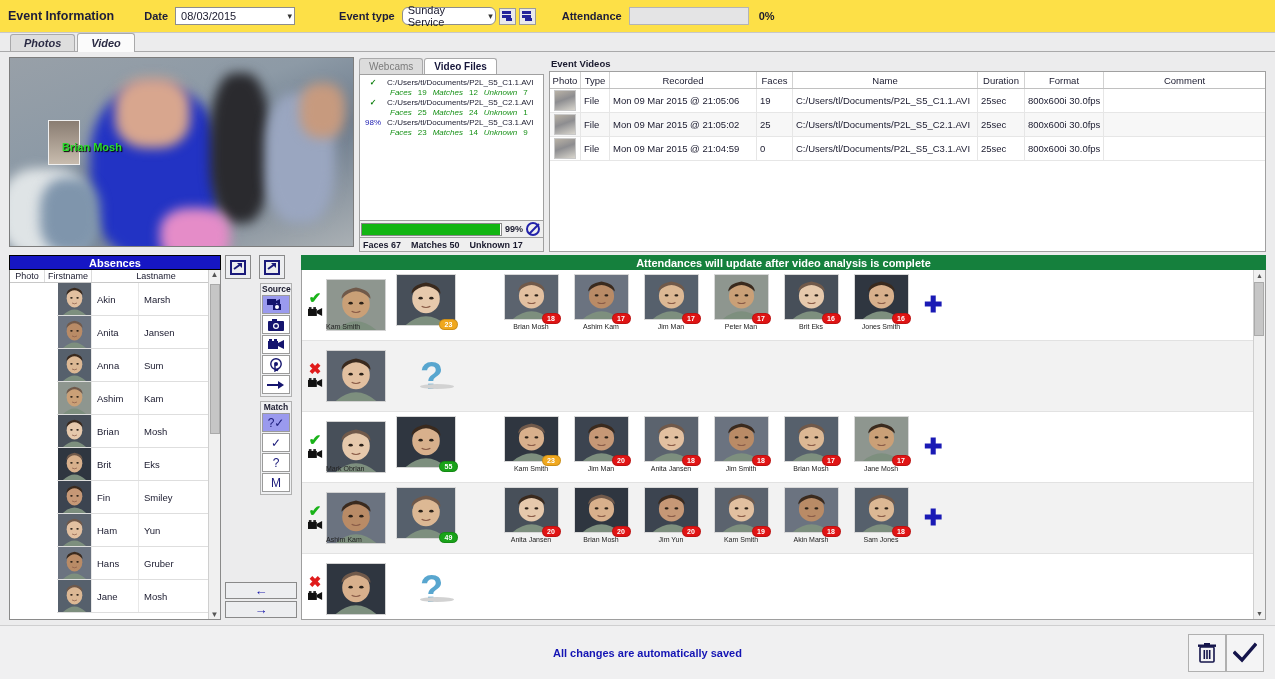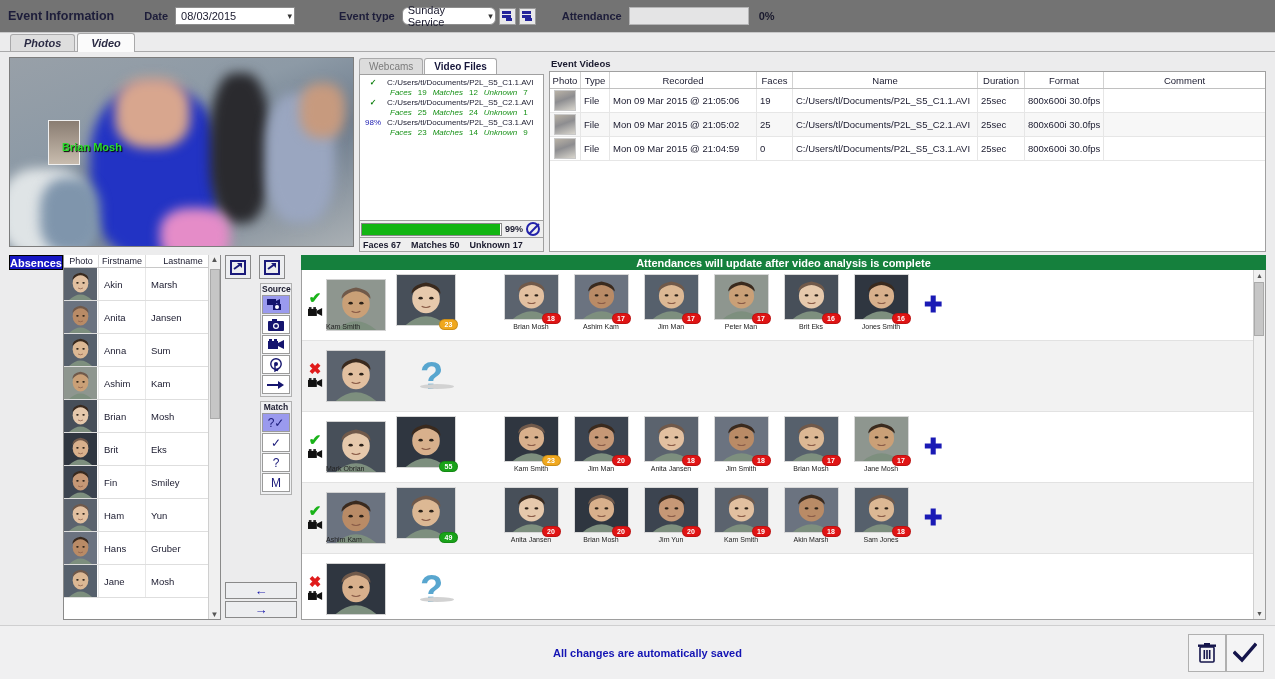--- a/index.html
+++ b/index.html
@@ -7,21 +7,21 @@
   body {
     width:1275px; height:679px; overflow:hidden;
     background:#ececed;
     font-family:"Liberation Sans", sans-serif;
     font-size:11px; color:#1a1a2e;
     position:relative;
   }
 
   
   .header-bar {
-    height:33px; background:#737373;
+    height:33px; background:#fde047;
     border-bottom:1px solid #c8c8c9;
     display:flex; align-items:center; padding:0 8px; gap:0;
   }
   .hdr-title { font-weight:bold; font-size:12.5px; color:#1d1d3a; margin-right:30px; }
   .hdr-label { font-weight:bold; font-size:11px; color:#1d1d3a; margin-right:7px; }
   .combo {
     height:18px; background:#fff; border:1px solid #8d8d8d;
     display:flex; align-items:center; padding:0 2px 0 5px; font-size:11px;
     position:relative;
   }
@@ -139,37 +139,37 @@
   .thumb-small {
     width:22px; height:21px;
     background:linear-gradient(160deg,#b9b2a6,#8d8d90 45%,#d8d5cd);
     border:1px solid #c9c9c9;
   }
 
   
   .lower { display:flex; padding:3px 9px 0 9px; gap:0; height:368px; }
 
   
-  .abs-box { width:212px; display:flex; flex-direction:row; }
+  .abs-box { width:212px; display:flex; flex-direction:column; }
   .abs-title {
     background:#1616c4; color:#fff; font-weight:bold; font-size:11px;
     text-align:center; height:15px; line-height:15px;
     border:1px solid #000;
   }
   .abs-table {
     flex:1; background:#fff; border:1px solid #8a8a8a; border-top:none;
     font-size:9.5px; display:flex; flex-direction:column; overflow:hidden;
     position:relative;
   }
   .abs-hdr { display:flex; height:13px; border-bottom:1px solid #c8c8c8; flex:none; }
   .abs-hdr > div {
     display:flex; align-items:center; justify-content:center;
     border-right:1px solid #dcdcdc; font-size:9px;
   }
-  .abs-rows { flex:1; overflow:hidden; }
+  .abs-rows { flex:1; overflow:hidden;margin-left:47px; }
   .abs-row { display:flex; height:33px; border-bottom:1px solid #dedede; }
   .abs-row > div { display:flex; align-items:center; border-right:1px solid #e8e8e8; padding-left:5px; }
   .a-photo { width:35px; padding:0 !important; justify-content:center; }
   .a-first { width:47px; }
   .a-last  { flex:1; border-right:none !important; }
   .face-thumb { width:33px; height:32px; }
   .abs-scroll {
     position:absolute; right:0; top:0; bottom:0; width:12px;
     background:#f0f0f0; border-left:1px solid #cfcfcf;
     display:flex; flex-direction:column; align-items:center; justify-content:space-between;

